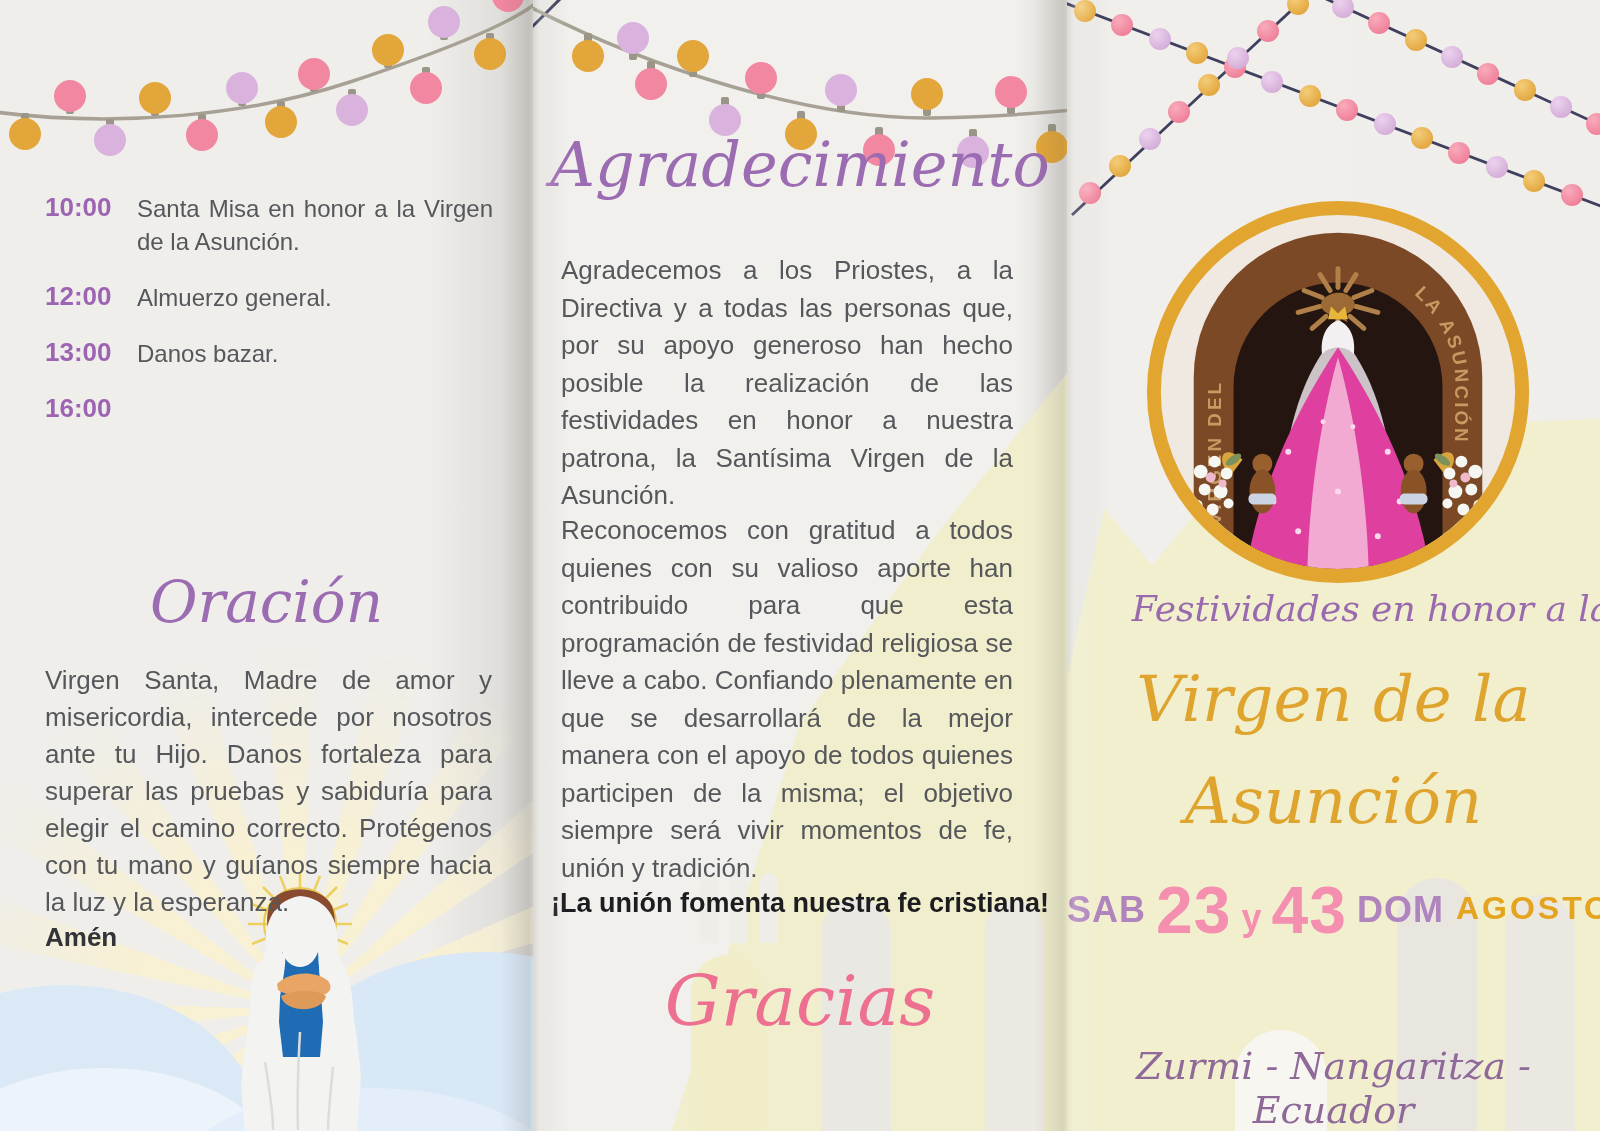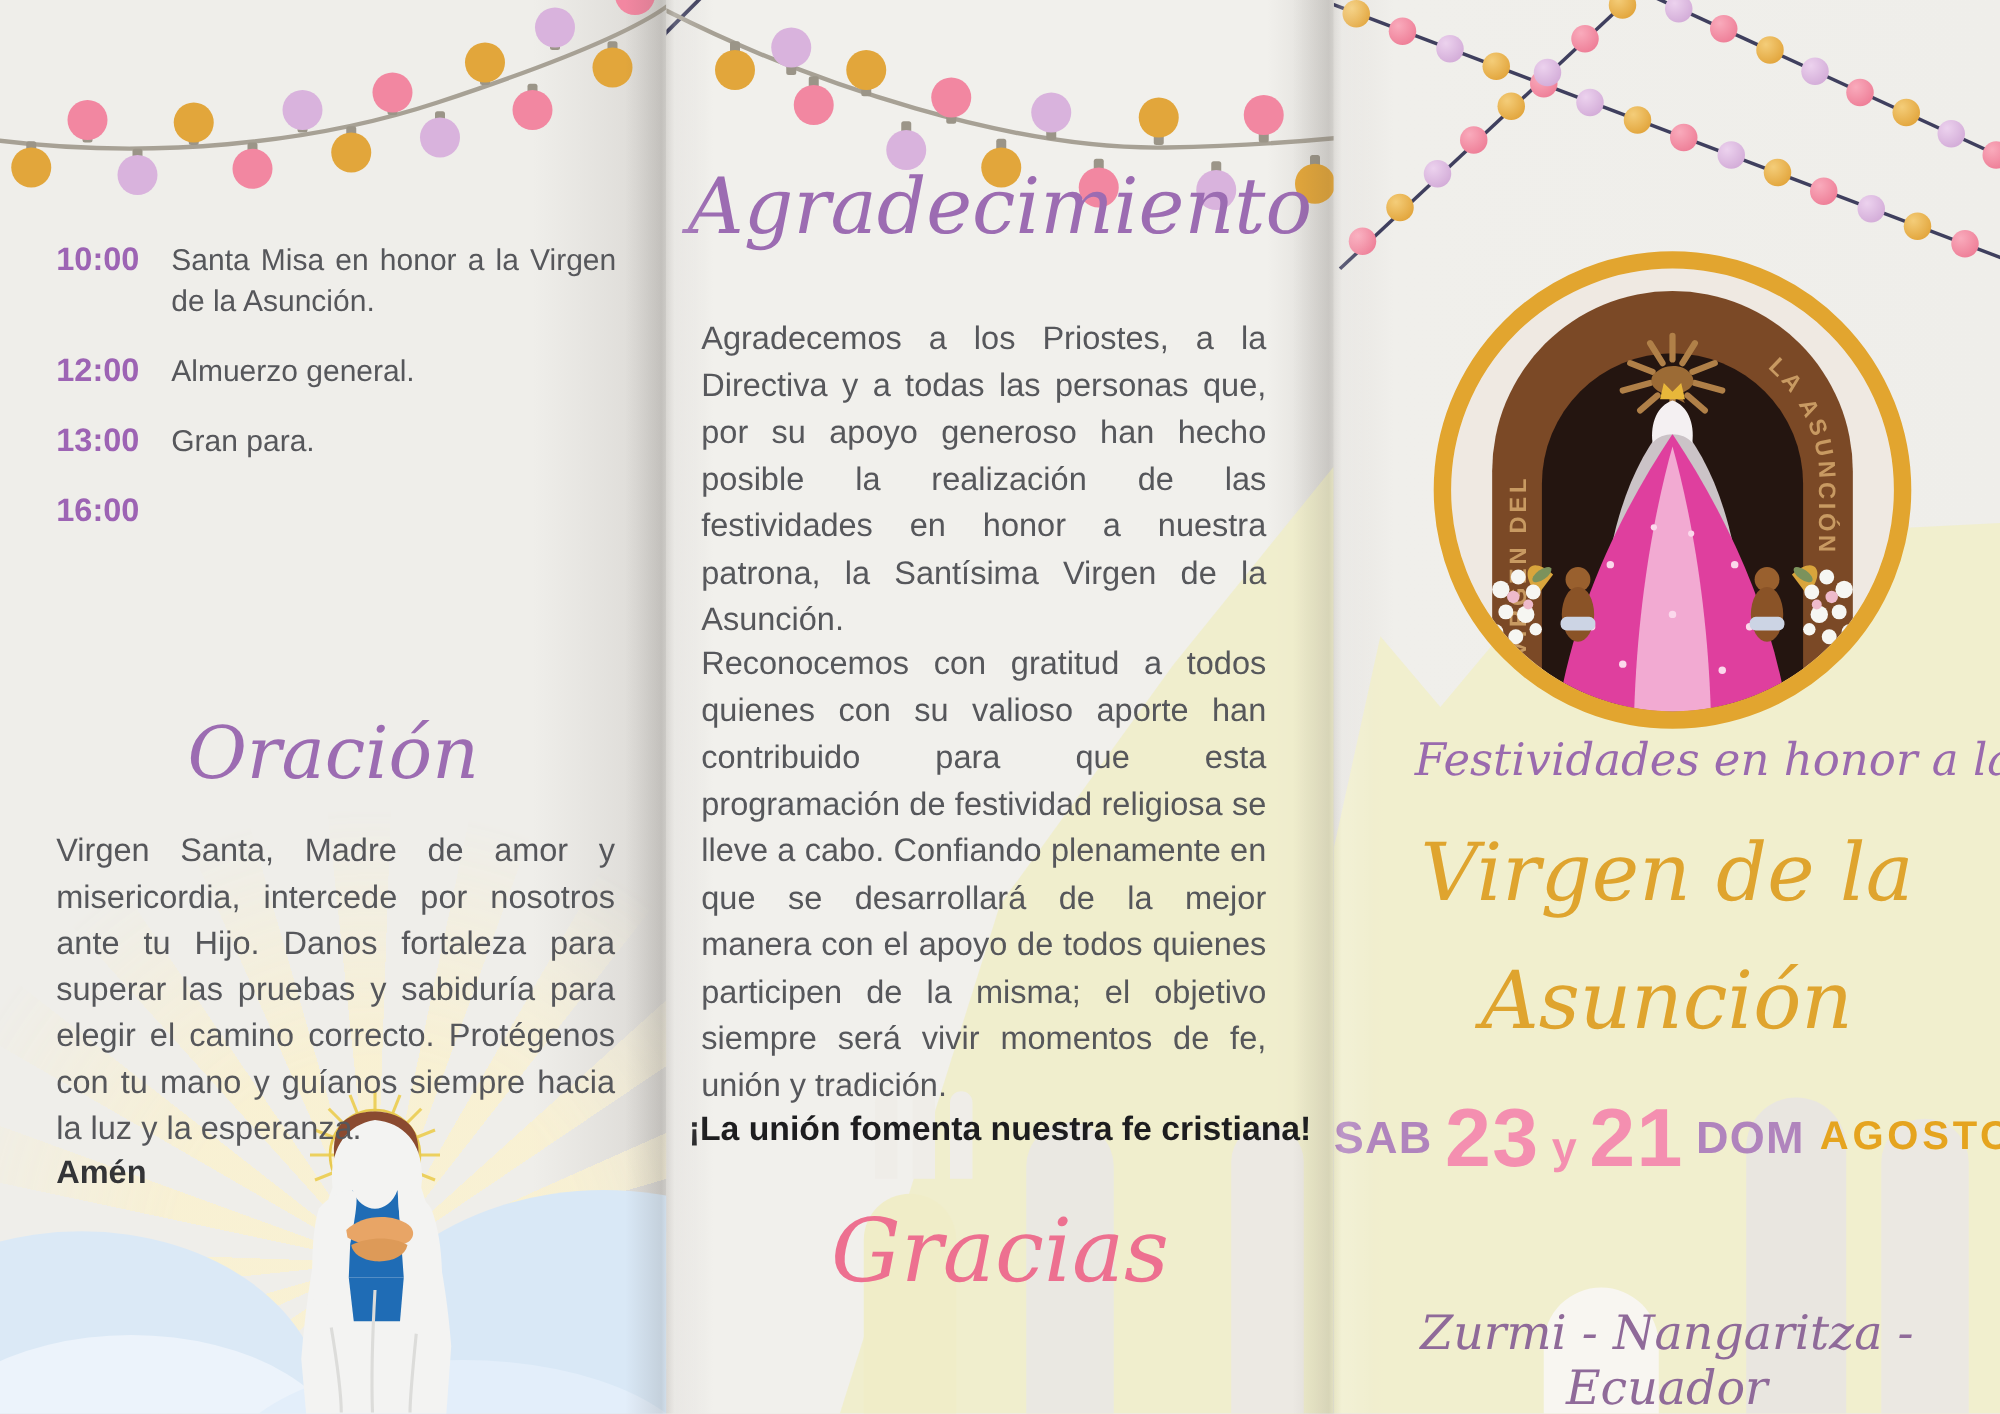--- a/index.html
+++ b/index.html
@@ -134,21 +134,21 @@
       <div class="sched-body">
         <span>Santa Misa en honor a la Virgen de la Asunción.</span>
       </div>
     </div>
     <div class="sched-row">
       <div class="sched-time">12:00</div>
       <div class="sched-body">Almuerzo general.</div>
     </div>
     <div class="sched-row">
       <div class="sched-time">13:00</div>
-      <div class="sched-body">Gran para.</div>
+      <div class="sched-body">Danos bazar.</div>
     </div>
     <div class="sched-row">
       <div class="sched-time">16:00</div>
     </div>
   </div>
 
   <div class="oracion-title script">Oración</div>
   <div class="prayer">Virgen Santa, Madre de amor y misericordia, intercede por nosotros ante tu Hijo. Danos fortaleza para superar las pruebas y sabiduría para elegir el camino correcto. Protégenos con tu mano y guíanos siempre hacia la luz y la esperanza.</div>
   <div class="amen">Amén</div>
 
@@ -400,21 +400,21 @@
   <div class="main-title script">
     <div>Virgen de la</div>
     <div>Asunción</div>
   </div>
 
   <div class="dates">
     <div class="dates-row">
       <span class="date-label">SAB</span>
       <span class="date-num">23</span>
       <span class="date-conj">y</span>
-      <span class="date-num">21</span>
+      <span class="date-num">43</span>
       <span class="date-label">DOM</span>
     </div>
     <div class="date-month">AGOSTO</div>
   </div>
 
   <div class="location script">Zurmi - Nangaritza - Ecuador</div>
 </div>
 
 <div class="fold" id="fold-1"></div>
 <div class="fold" id="fold-2"></div>

